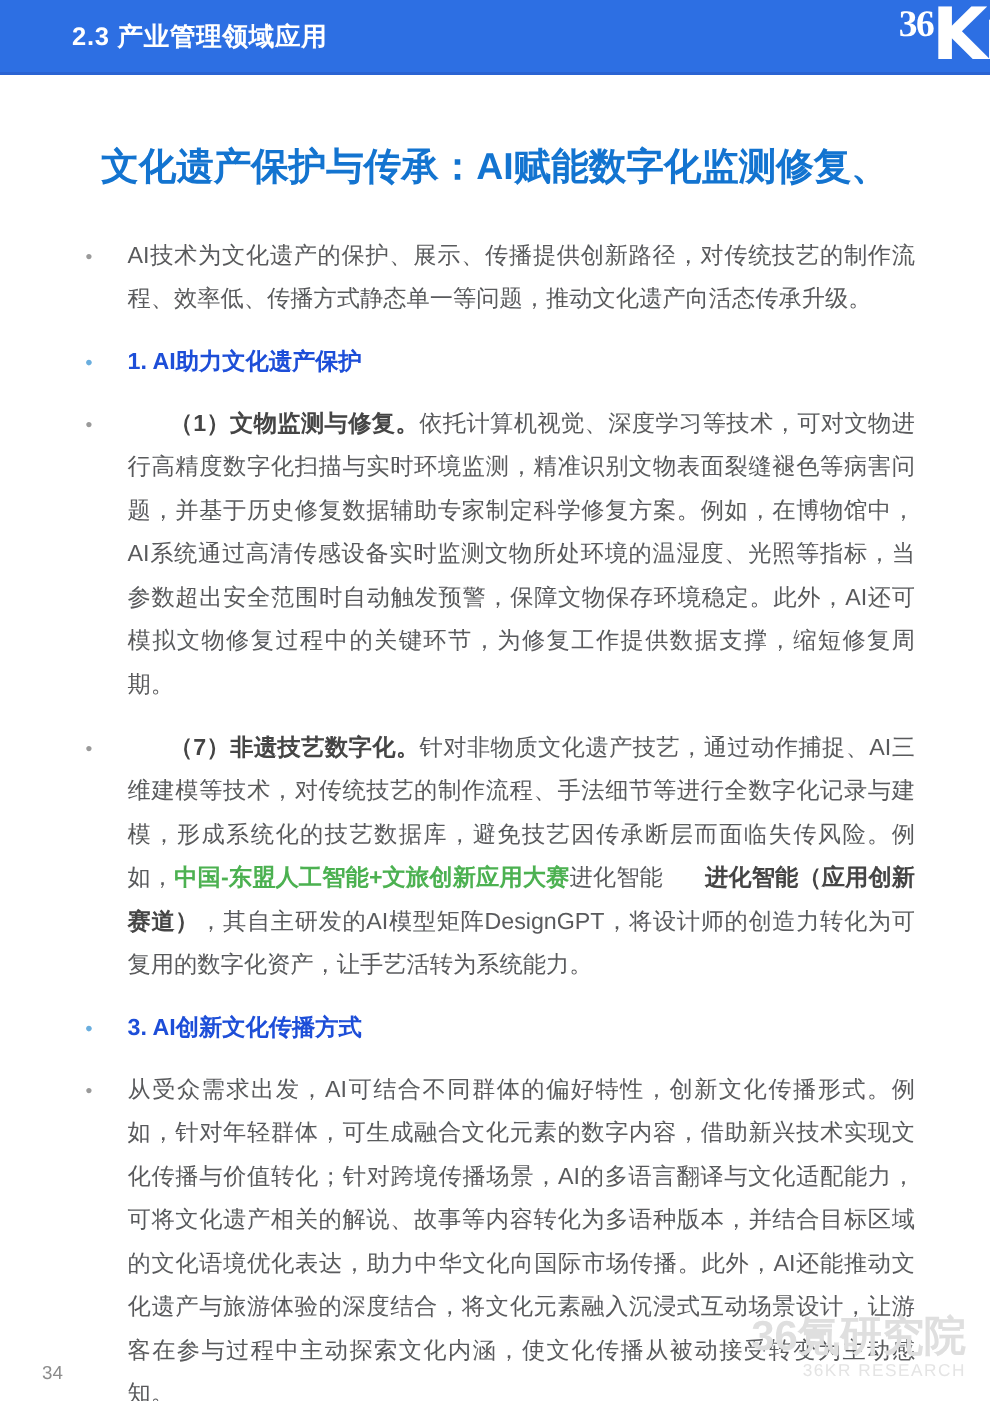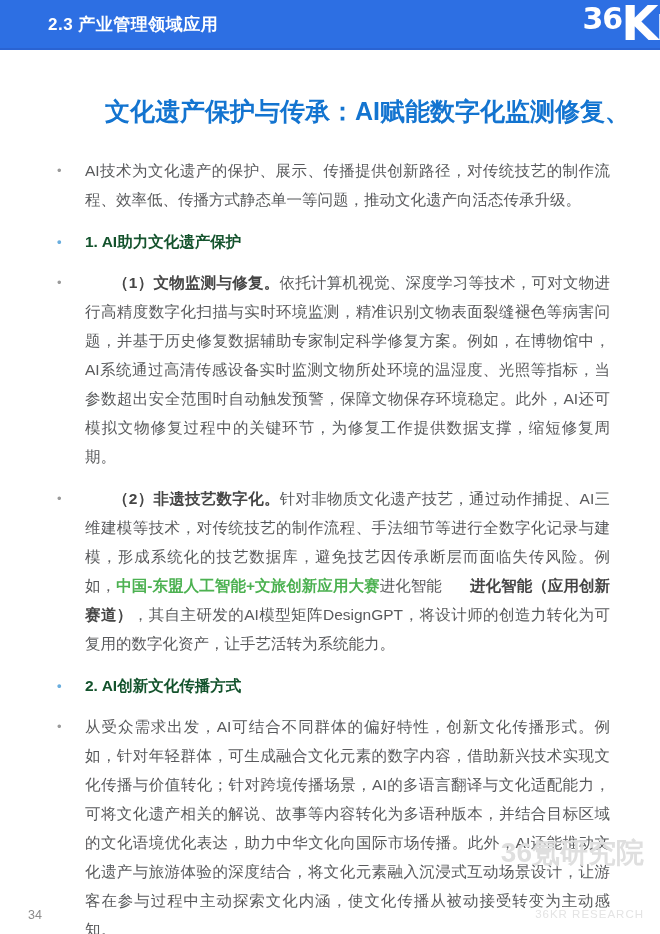--- a/index.html
+++ b/index.html
@@ -15,55 +15,55 @@
     display:flex; align-items:center;
   }
   .section-title {
     margin-left:48px; color:#ffffff; font-weight:bold; font-size:17px;
     letter-spacing:0.5px;
   }
   .logo {
     position:absolute; top:1px; right:-16px; display:flex; color:#ffffff;
     font-family:"DejaVu Sans","Liberation Sans",sans-serif;
   }
-  .logo .n36 { font-size:30px; font-weight:800; line-height:1; padding-top:3px; letter-spacing:-1px; }
+  .logo .n36 { font-size:25px; font-weight:800; line-height:1; padding-top:3px; letter-spacing:-1px;font-family:Liberation Serif, serif; }
   .logo .kr  { font-size:48px; font-weight:800; line-height:0.95; margin-left:-1px; letter-spacing:-3px; }
   
   .article-title {
-    margin:44px 30px 0 30px; text-align:right;
+    margin:44px 30px 0 30px; text-align:center;
     color:#1374d0; font-size:25px; font-weight:bold; line-height:34px;
   }
   
   .content {
     margin-top:28px; padding:0 50px 0 57px;
   }
   .item {
     display:flex; margin-bottom:13px;
     color:#595a5c; font-size:15.5px; line-height:29px;
   }
   .marker {
     flex:0 0 28px; color:#9a9a9a; font-size:13px; line-height:29px;
   }
   .marker::before { content:"•"; }
   .item .text { margin:0; flex:1; text-align:justify; }
-  .item.heading { color:#14532d; font-weight:bold; margin-bottom:12px; }
+  .item.heading { color:#1d4ed8; font-weight:bold; margin-bottom:12px; }
   .item.heading .marker { color:#6aaede; }
   .seg-bold  { font-weight:bold; color:#454545;margin-left:28px; }
   .seg-green { font-weight:bold; color:#4cb151; }
   
   .page-number {
     position:absolute; left:28px; bottom:12px;
     color:#8c8c8c; font-size:12.5px;
   }
   .watermark {
     position:absolute; right:16px; bottom:12px; text-align:right;
     user-select:none;
   }
   .watermark .wm1 { color:#dfdfdf; font-size:28px; font-weight:bold; line-height:1.1;text-align:right; }
-  .watermark .wm2 { color:#e4e4e4; font-size:11.5px; letter-spacing:1px; line-height:1.3;margin-top:38px; }
+  .watermark .wm2 { color:#e4e4e4; font-size:11.5px; letter-spacing:1px; line-height:1.3; }
 </style>
 </head>
 <body>
 
 <div class="page">
 
   <div class="header">
     <span class="section-title">2.3 产业管理领域应用</span>
     <div class="logo">
       <span class="n36">36</span>
@@ -90,27 +90,27 @@
     <div class="item">
       <span class="marker"></span>
       <p class="text">
         <span class="seg-bold">（1）文物监测与修复。</span><span>依托计算机视觉、深度学习等技术，可对文物进行高精度数字化扫描与实时环境监测，精准识别文物表面裂缝褪色等病害问题，并基于历史修复数据辅助专家制定科学修复方案。例如，在博物馆中，AI系统通过高清传感设备实时监测文物所处环境的温湿度、光照等指标，当参数超出安全范围时自动触发预警，保障文物保存环境稳定。此外，AI还可模拟文物修复过程中的关键环节，为修复工作提供数据支撑，缩短修复周期。</span>
       </p>
     </div>
 
     <div class="item">
       <span class="marker"></span>
       <p class="text">
-        <span class="seg-bold">（2）非遗技艺数字化。</span><span>针对非物质文化遗产技艺，通过动作捕捉、AI三维建模等技术，对传统技艺的制作流程、手法细节等进行全数字化记录与建模，形成系统化的技艺数据库，避免技艺因传承断层而面临失传风险。例如，</span><span class="seg-green">中国-东盟人工智能+文旅创新应用大赛</span><span>进化智能</span><span class="seg-bold">进化智能（应用创新赛道）</span><span>，其自主研发的AI模型矩阵DesignGPT，将设计师的创造力转化为可复用的数字化资产，让手艺活转为系统能力。</span>
+        <span class="seg-bold">（7）非遗技艺数字化。</span><span>针对非物质文化遗产技艺，通过动作捕捉、AI三维建模等技术，对传统技艺的制作流程、手法细节等进行全数字化记录与建模，形成系统化的技艺数据库，避免技艺因传承断层而面临失传风险。例如，</span><span class="seg-green">中国-东盟人工智能+文旅创新应用大赛</span><span>进化智能</span><span class="seg-bold">进化智能（应用创新赛道）</span><span>，其自主研发的AI模型矩阵DesignGPT，将设计师的创造力转化为可复用的数字化资产，让手艺活转为系统能力。</span>
       </p>
     </div>
 
     <div class="item heading">
       <span class="marker"></span>
-      <p class="text">2. AI创新文化传播方式</p>
+      <p class="text">3. AI创新文化传播方式</p>
     </div>
 
     <div class="item">
       <span class="marker"></span>
       <p class="text">从受众需求出发，AI可结合不同群体的偏好特性，创新文化传播形式。例如，针对年轻群体，可生成融合文化元素的数字内容，借助新兴技术实现文化传播与价值转化；针对跨境传播场景，AI的多语言翻译与文化适配能力，可将文化遗产相关的解说、故事等内容转化为多语种版本，并结合目标区域的文化语境优化表达，助力中华文化向国际市场传播。此外，AI还能推动文化遗产与旅游体验的深度结合，将文化元素融入沉浸式互动场景设计，让游客在参与过程中主动探索文化内涵，使文化传播从被动接受转变为主动感知。</p>
     </div>
 
   </div>
 
   <span class="page-number">34</span>

